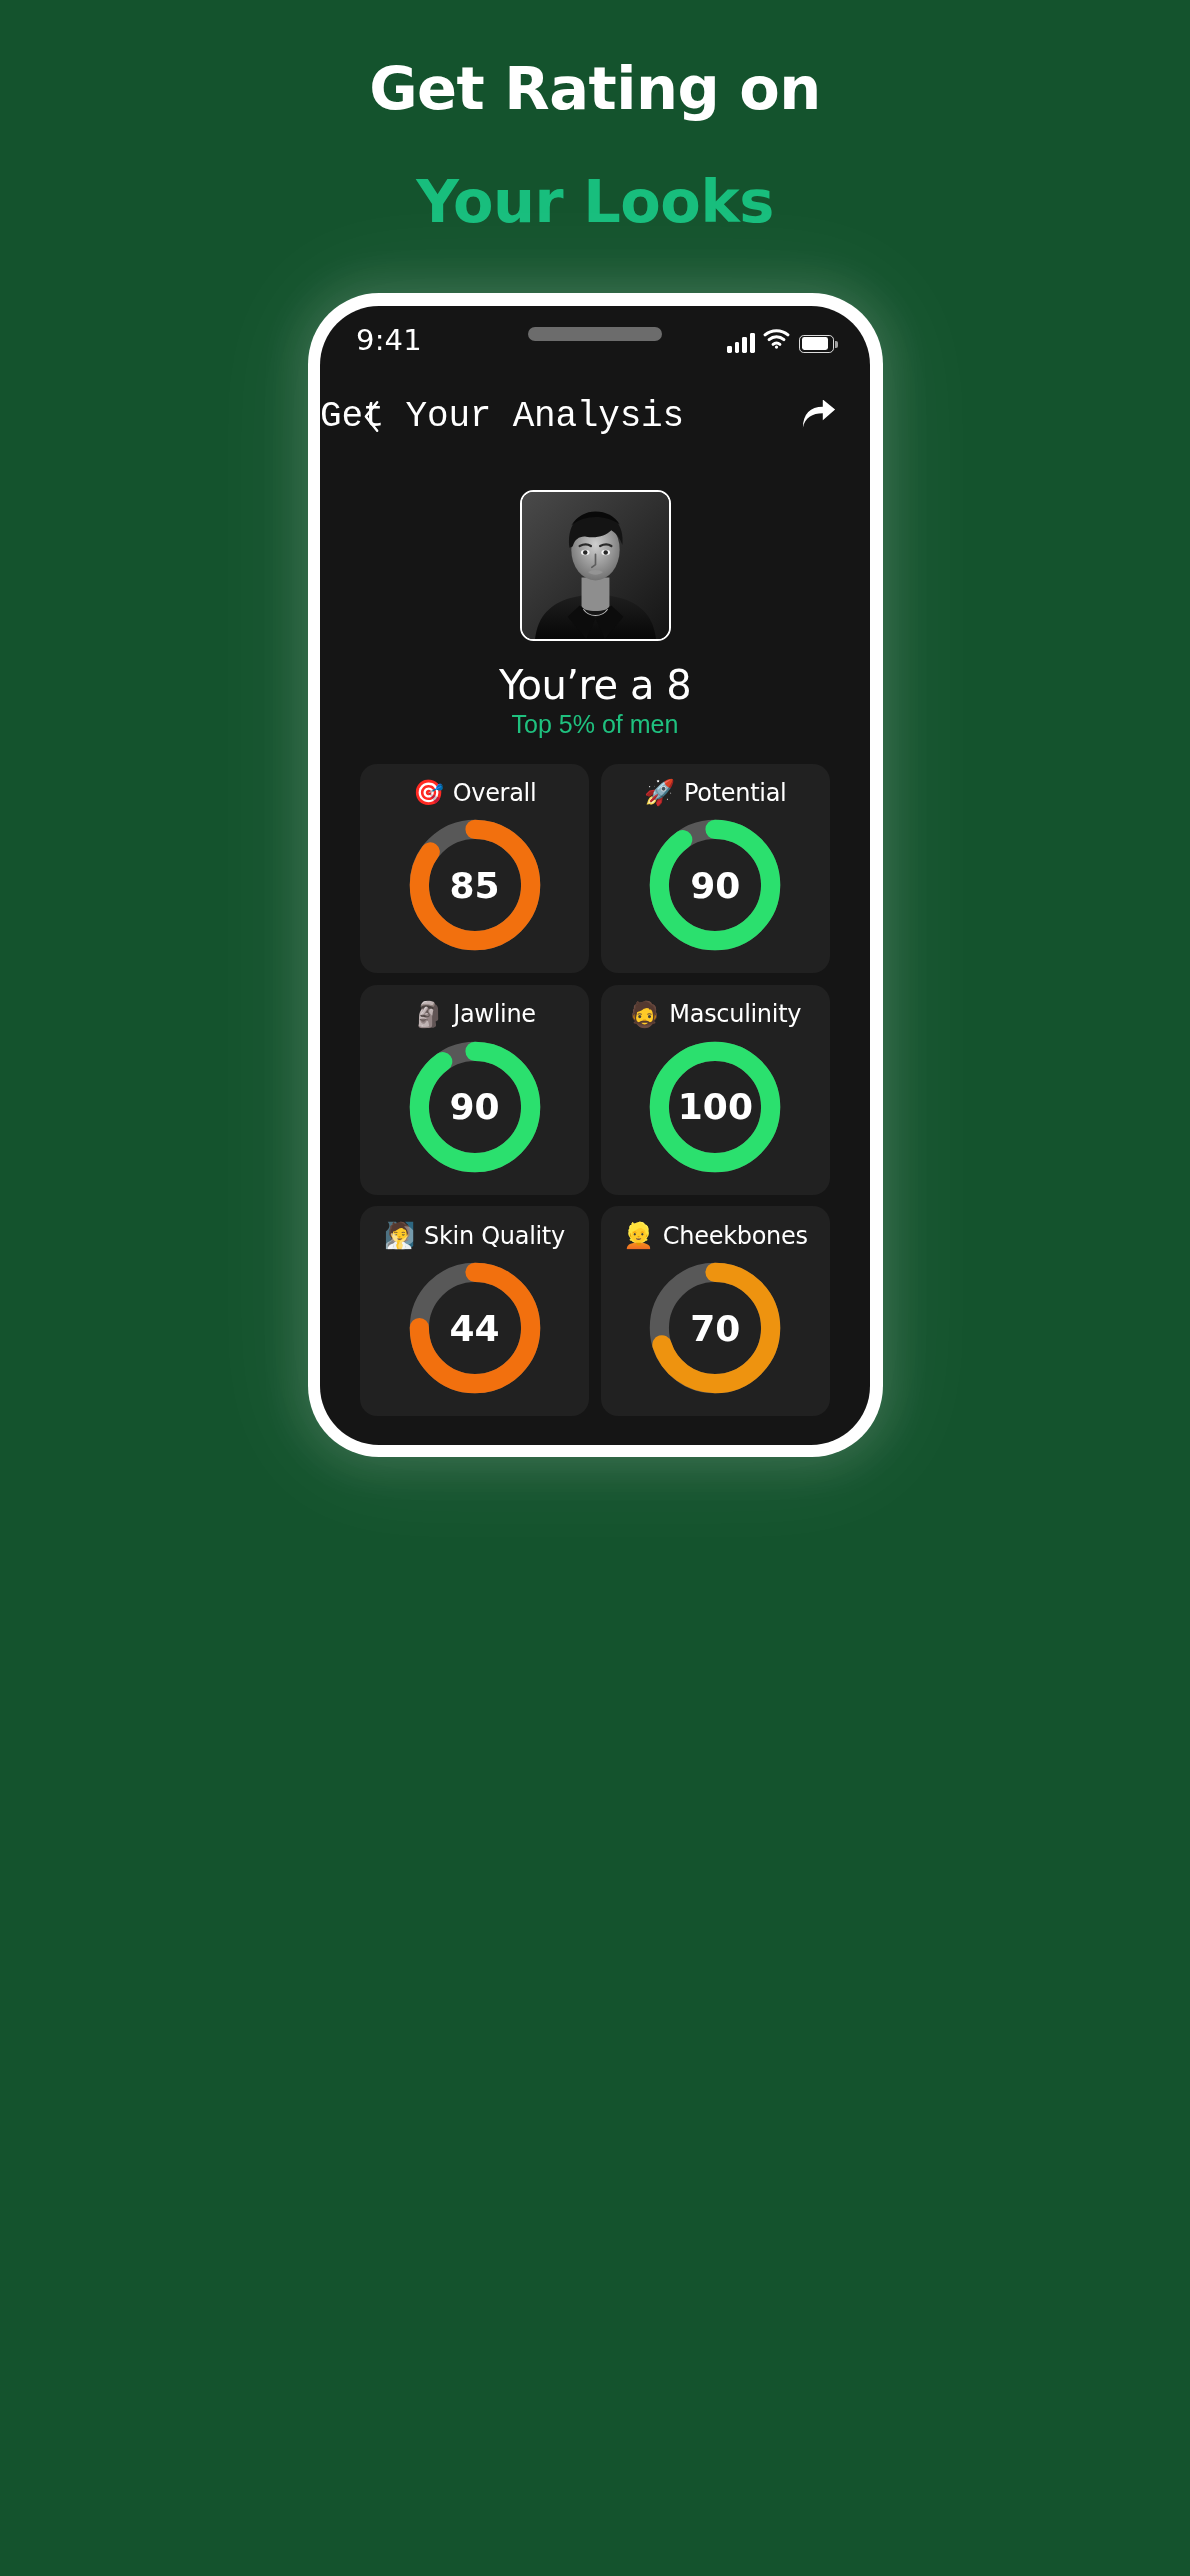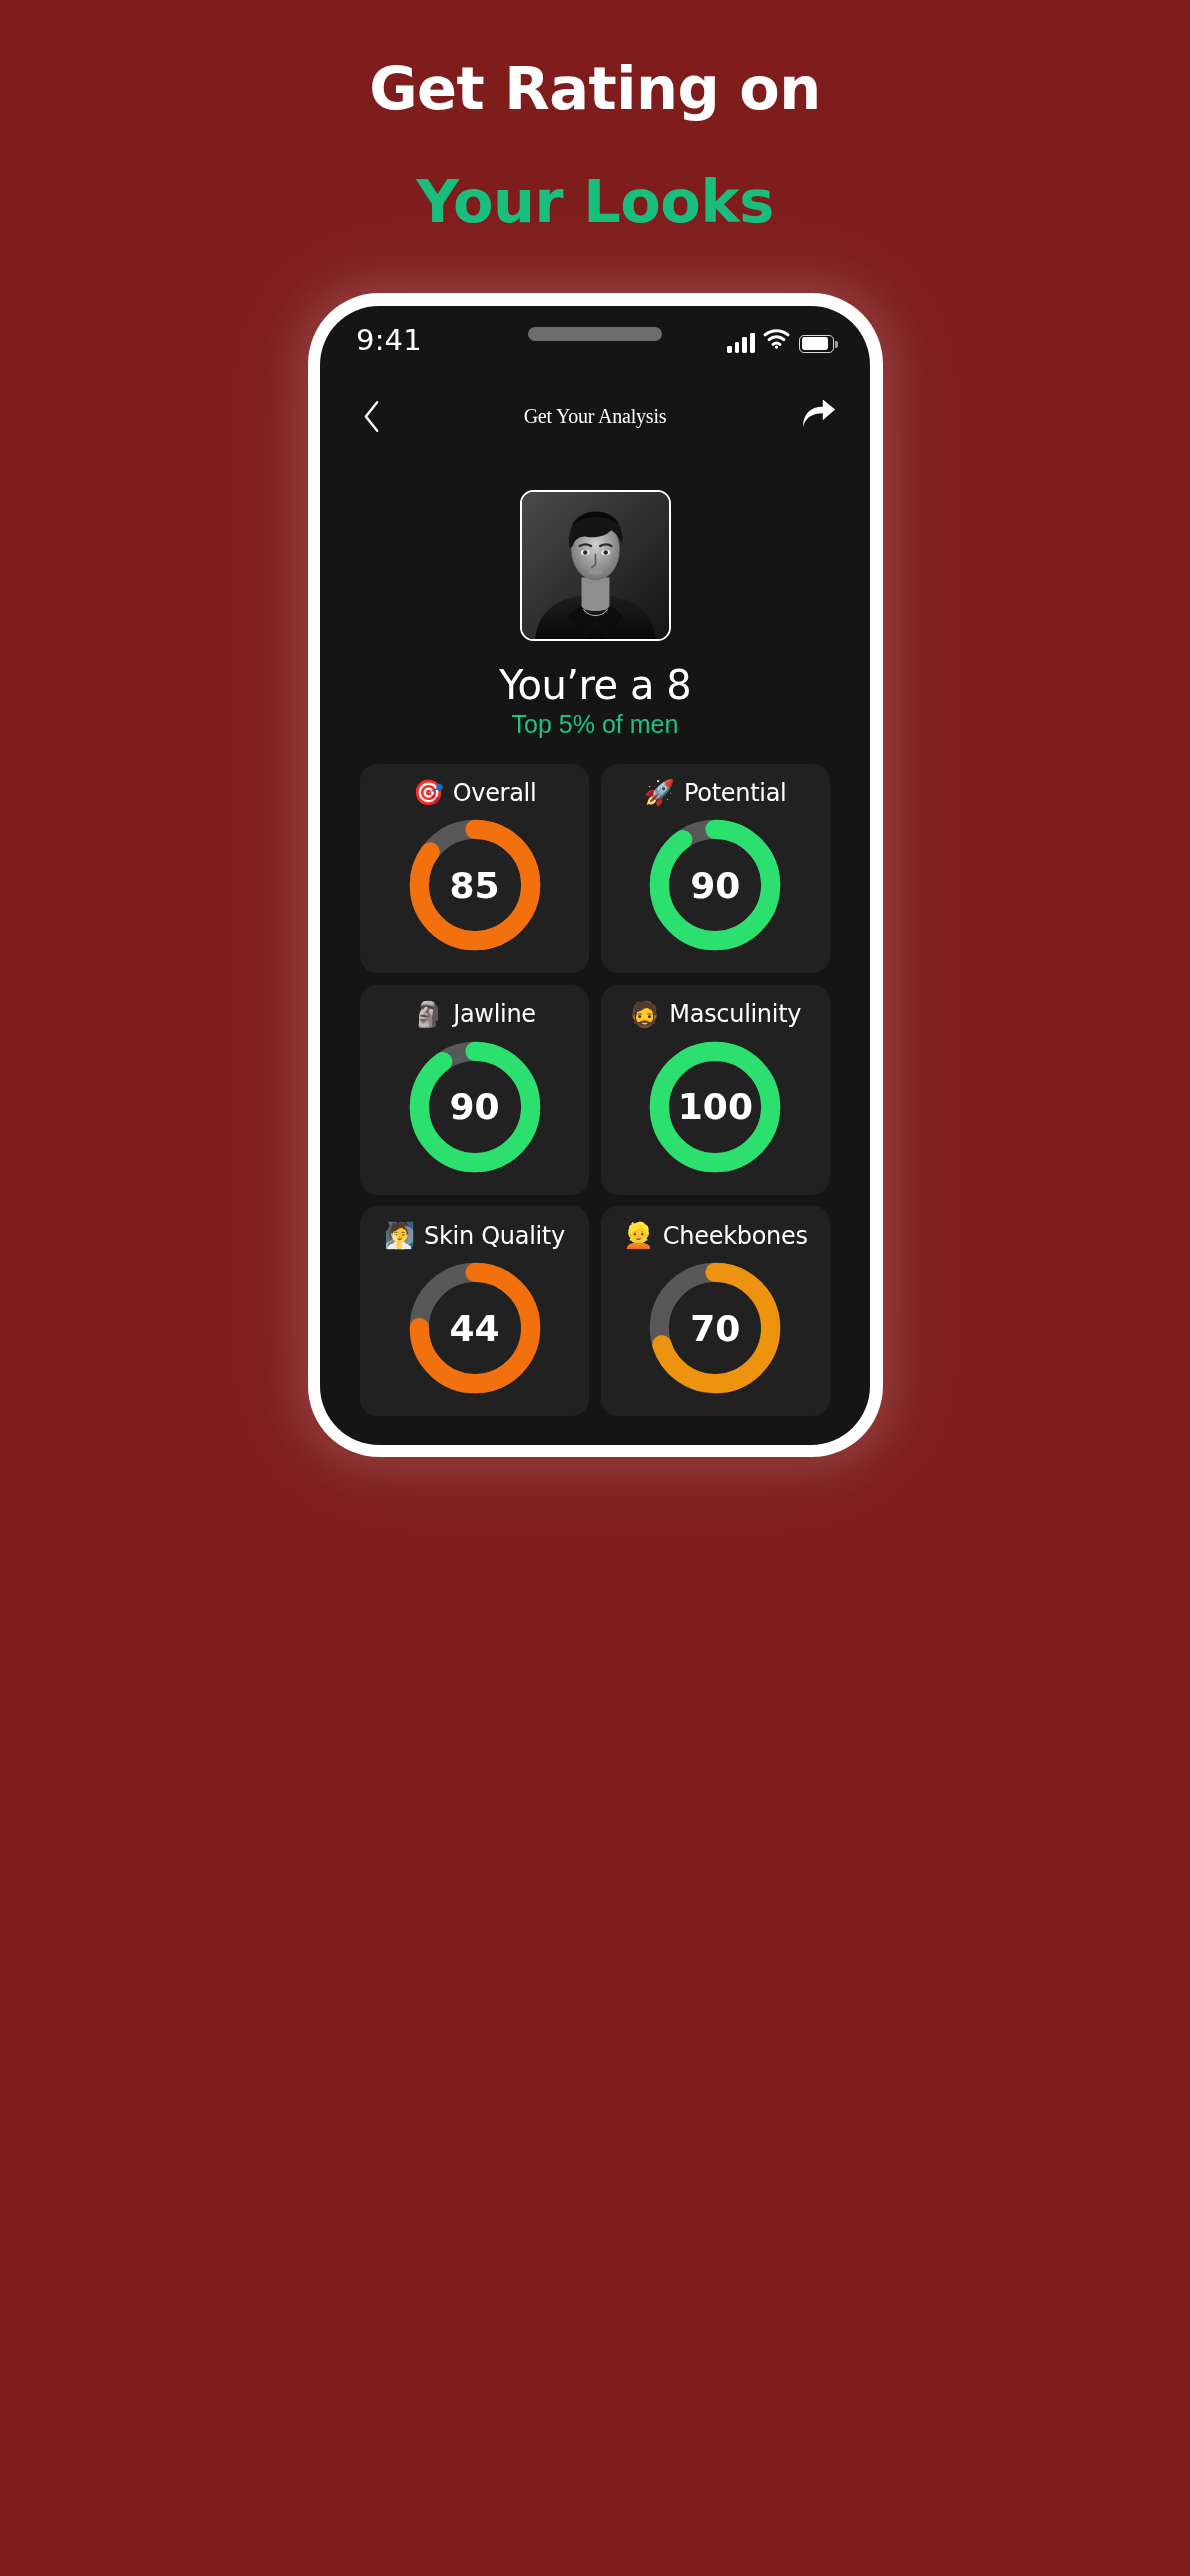--- a/index.html
+++ b/index.html
@@ -5,21 +5,21 @@
   * { box-sizing: border-box; margin: 0; padding: 0; }
   html, body {
     width: 1190px; height: 2576px;
     background: #131313;
     font-family: "Liberation Sans", sans-serif;
     overflow: hidden;
   }
   .page {
     position: relative;
     width: 1190px; height: 2576px;
-    background: #7f1d1d;
+    background: #14532d;
     display: flex; flex-direction: column; align-items: center;
   }
 
   
   .promo { width: 100%; text-align: center; padding-top: 59px; }
   .promo-line1 {
     font-size: 59px; font-weight: 700; color: #ffffff;
     letter-spacing: -0.5px; line-height: 1.0;
     font-family: "DejaVu Sans", sans-serif;
   }
@@ -103,24 +103,24 @@
     display: flex; align-items: center;
     padding: 0 29px; position: relative;
   }
   .nav-back {
     width: 44px; height: 44px;
     display:flex; align-items:center; justify-content:center;
     color:#fff;
   }
   .nav-back svg { width: 17px; height: 33px; }
   .nav-title {
-    position:absolute; left:0; right:0; text-align:center;
-    color:#fff; font-size: 20px; font-weight: 500;
+    position:absolute; left:0; right:0; 
+    color:#fff; font-size: 36px; font-weight: 500;
     letter-spacing: -0.2px;
-    font-family: Liberation Serif, serif;
+    font-family: Liberation Mono, monospace;
     pointer-events:none;
   }
   .nav-share {
     margin-left:auto; width:44px; height:44px;
     display:flex; align-items:center; justify-content:center; color:#fff;
     position: relative; z-index: 2;
   }
   .nav-share svg { width: 36px; height: 33px; }
 
   

